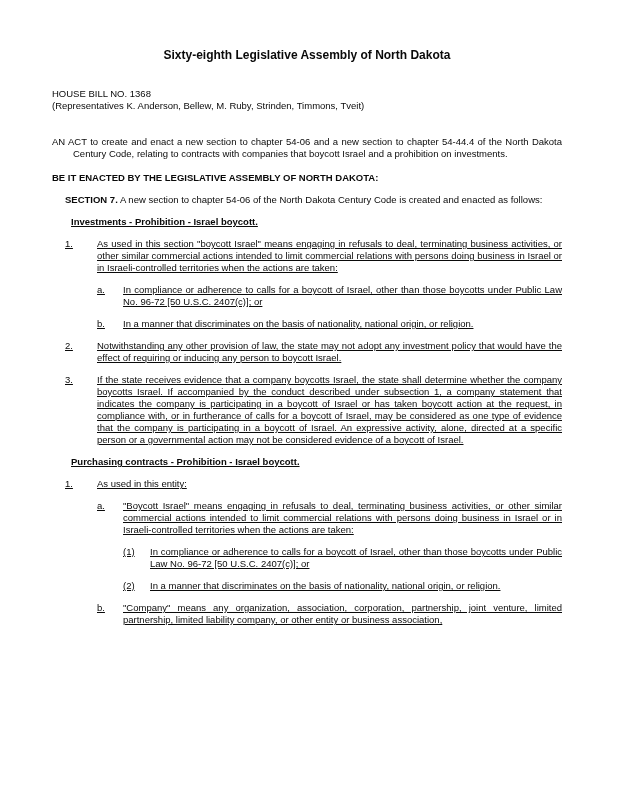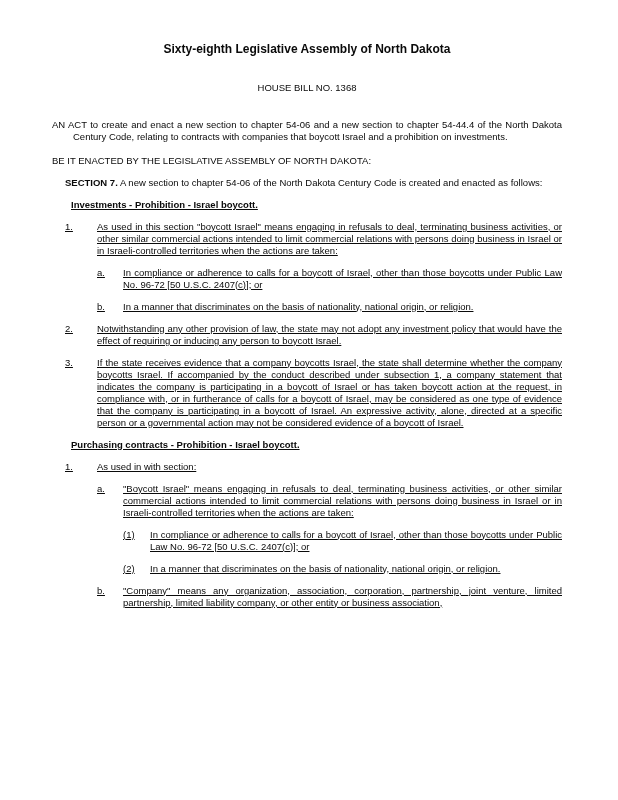--- a/index.html
+++ b/index.html
@@ -7,43 +7,43 @@
     position: relative;
     width: 618px;
     height: 800px;
     background: #ffffff;
     color: #0a0a0a;
     font-family: "Liberation Sans", "DejaVu Sans", sans-serif;
     font-size: 9.5px;
     line-height: 12px;
     overflow: hidden;
     box-sizing: border-box;
-    padding: 0 56px 0 52px;
+    padding: 6px 56px 0 52px;
   }
   .doc-title {
     margin-top: 42px;
     text-align: center;
     font-weight: bold;
     font-size: 12px;
     line-height: 15px;
   }
   .bill-head {
     margin-top: 25px;
-    text-align: center;
+    text-align: left;
     line-height: 11.5px;
   }
   .act {
     margin: 25px 0 12px 0;
     padding-left: 21px;
     text-indent: -21px;
     text-align: justify;
   }
   .enact {
     margin: 0 0 10px 0;
-    font-weight: normal;
+    font-weight: bold;
   }
   .section-intro {
     margin: 0 0 10px 0;
     text-indent: 13px;
     text-align: justify;
   }
   .sec-label { font-weight: bold; }
   .article-heading {
     margin: 0 0 10px 19px;
     font-weight: bold;
@@ -70,34 +70,35 @@
 </head>
 <body>
 
 <div class="page">
   <div class="doc-title">
     <div>Sixty-eighth Legislative Assembly of North Dakota</div>
   </div>
 
   <div class="bill-head">
     <div>HOUSE BILL NO. 1368</div>
+    <div>(Representatives K. Anderson, Bellew, M. Ruby, Strinden, Timmons, Tveit)</div>
   </div>
 
   <p class="act">AN ACT to create and enact a new section to chapter 54-06 and a new section to chapter 54-44.4 of the North Dakota Century Code, relating to contracts with companies that boycott Israel and a prohibition on investments.</p>
 
   <p class="enact">BE IT ENACTED BY THE LEGISLATIVE ASSEMBLY OF NORTH DAKOTA:</p>
 
   <main id="sections">
       <p class="section-intro"><span class="sec-label">SECTION 7.</span> A new section to chapter 54-06 of the North Dakota Century Code is created and enacted as follows:</p>
       <p class="article-heading">Investments - Prohibition - Israel boycott.</p>
       <div class="item lvl1"><span class="marker">1.</span><span class="text">As used in this section "boycott Israel" means engaging in refusals to deal, terminating business activities, or other similar commercial actions intended to limit commercial relations with persons doing business in Israel or in Israeli-controlled territories when the actions are taken:</span></div>
       <div class="item lvl2"><span class="marker">a.</span><span class="text">In compliance or adherence to calls for a boycott of Israel, other than those boycotts under Public Law No. 96-72 [50 U.S.C. 2407(c)]; or</span></div>
       <div class="item lvl2"><span class="marker">b.</span><span class="text">In a manner that discriminates on the basis of nationality, national origin, or religion.</span></div>
       <div class="item lvl1"><span class="marker">2.</span><span class="text">Notwithstanding any other provision of law, the state may not adopt any investment policy that would have the effect of requiring or inducing any person to boycott Israel.</span></div>
       <div class="item lvl1"><span class="marker">3.</span><span class="text">If the state receives evidence that a company boycotts Israel, the state shall determine whether the company boycotts Israel. If accompanied by the conduct described under subsection 1, a company statement that indicates the company is participating in a boycott of Israel or has taken boycott action at the request, in compliance with, or in furtherance of calls for a boycott of Israel, may be considered as one type of evidence that the company is participating in a boycott of Israel. An expressive activity, alone, directed at a specific person or a governmental action may not be considered evidence of a boycott of Israel.</span></div>
       <p class="article-heading">Purchasing contracts - Prohibition - Israel boycott.</p>
-      <div class="item lvl1"><span class="marker">1.</span><span class="text">As used in with section:</span></div>
+      <div class="item lvl1"><span class="marker">1.</span><span class="text">As used in this entity:</span></div>
       <div class="item lvl2"><span class="marker">a.</span><span class="text">"Boycott Israel" means engaging in refusals to deal, terminating business activities, or other similar commercial actions intended to limit commercial relations with persons doing business in Israel or in Israeli-controlled territories when the actions are taken:</span></div>
       <div class="item lvl3"><span class="marker">(1)</span><span class="text">In compliance or adherence to calls for a boycott of Israel, other than those boycotts under Public Law No. 96-72 [50 U.S.C. 2407(c)]; or</span></div>
       <div class="item lvl3"><span class="marker">(2)</span><span class="text">In a manner that discriminates on the basis of nationality, national origin, or religion.</span></div>
       <div class="item lvl2"><span class="marker">b.</span><span class="text">"Company" means any organization, association, corporation, partnership, joint venture, limited partnership, limited liability company, or other entity or business association,</span></div>
     </main>
 </div>
 
 </body></html>

